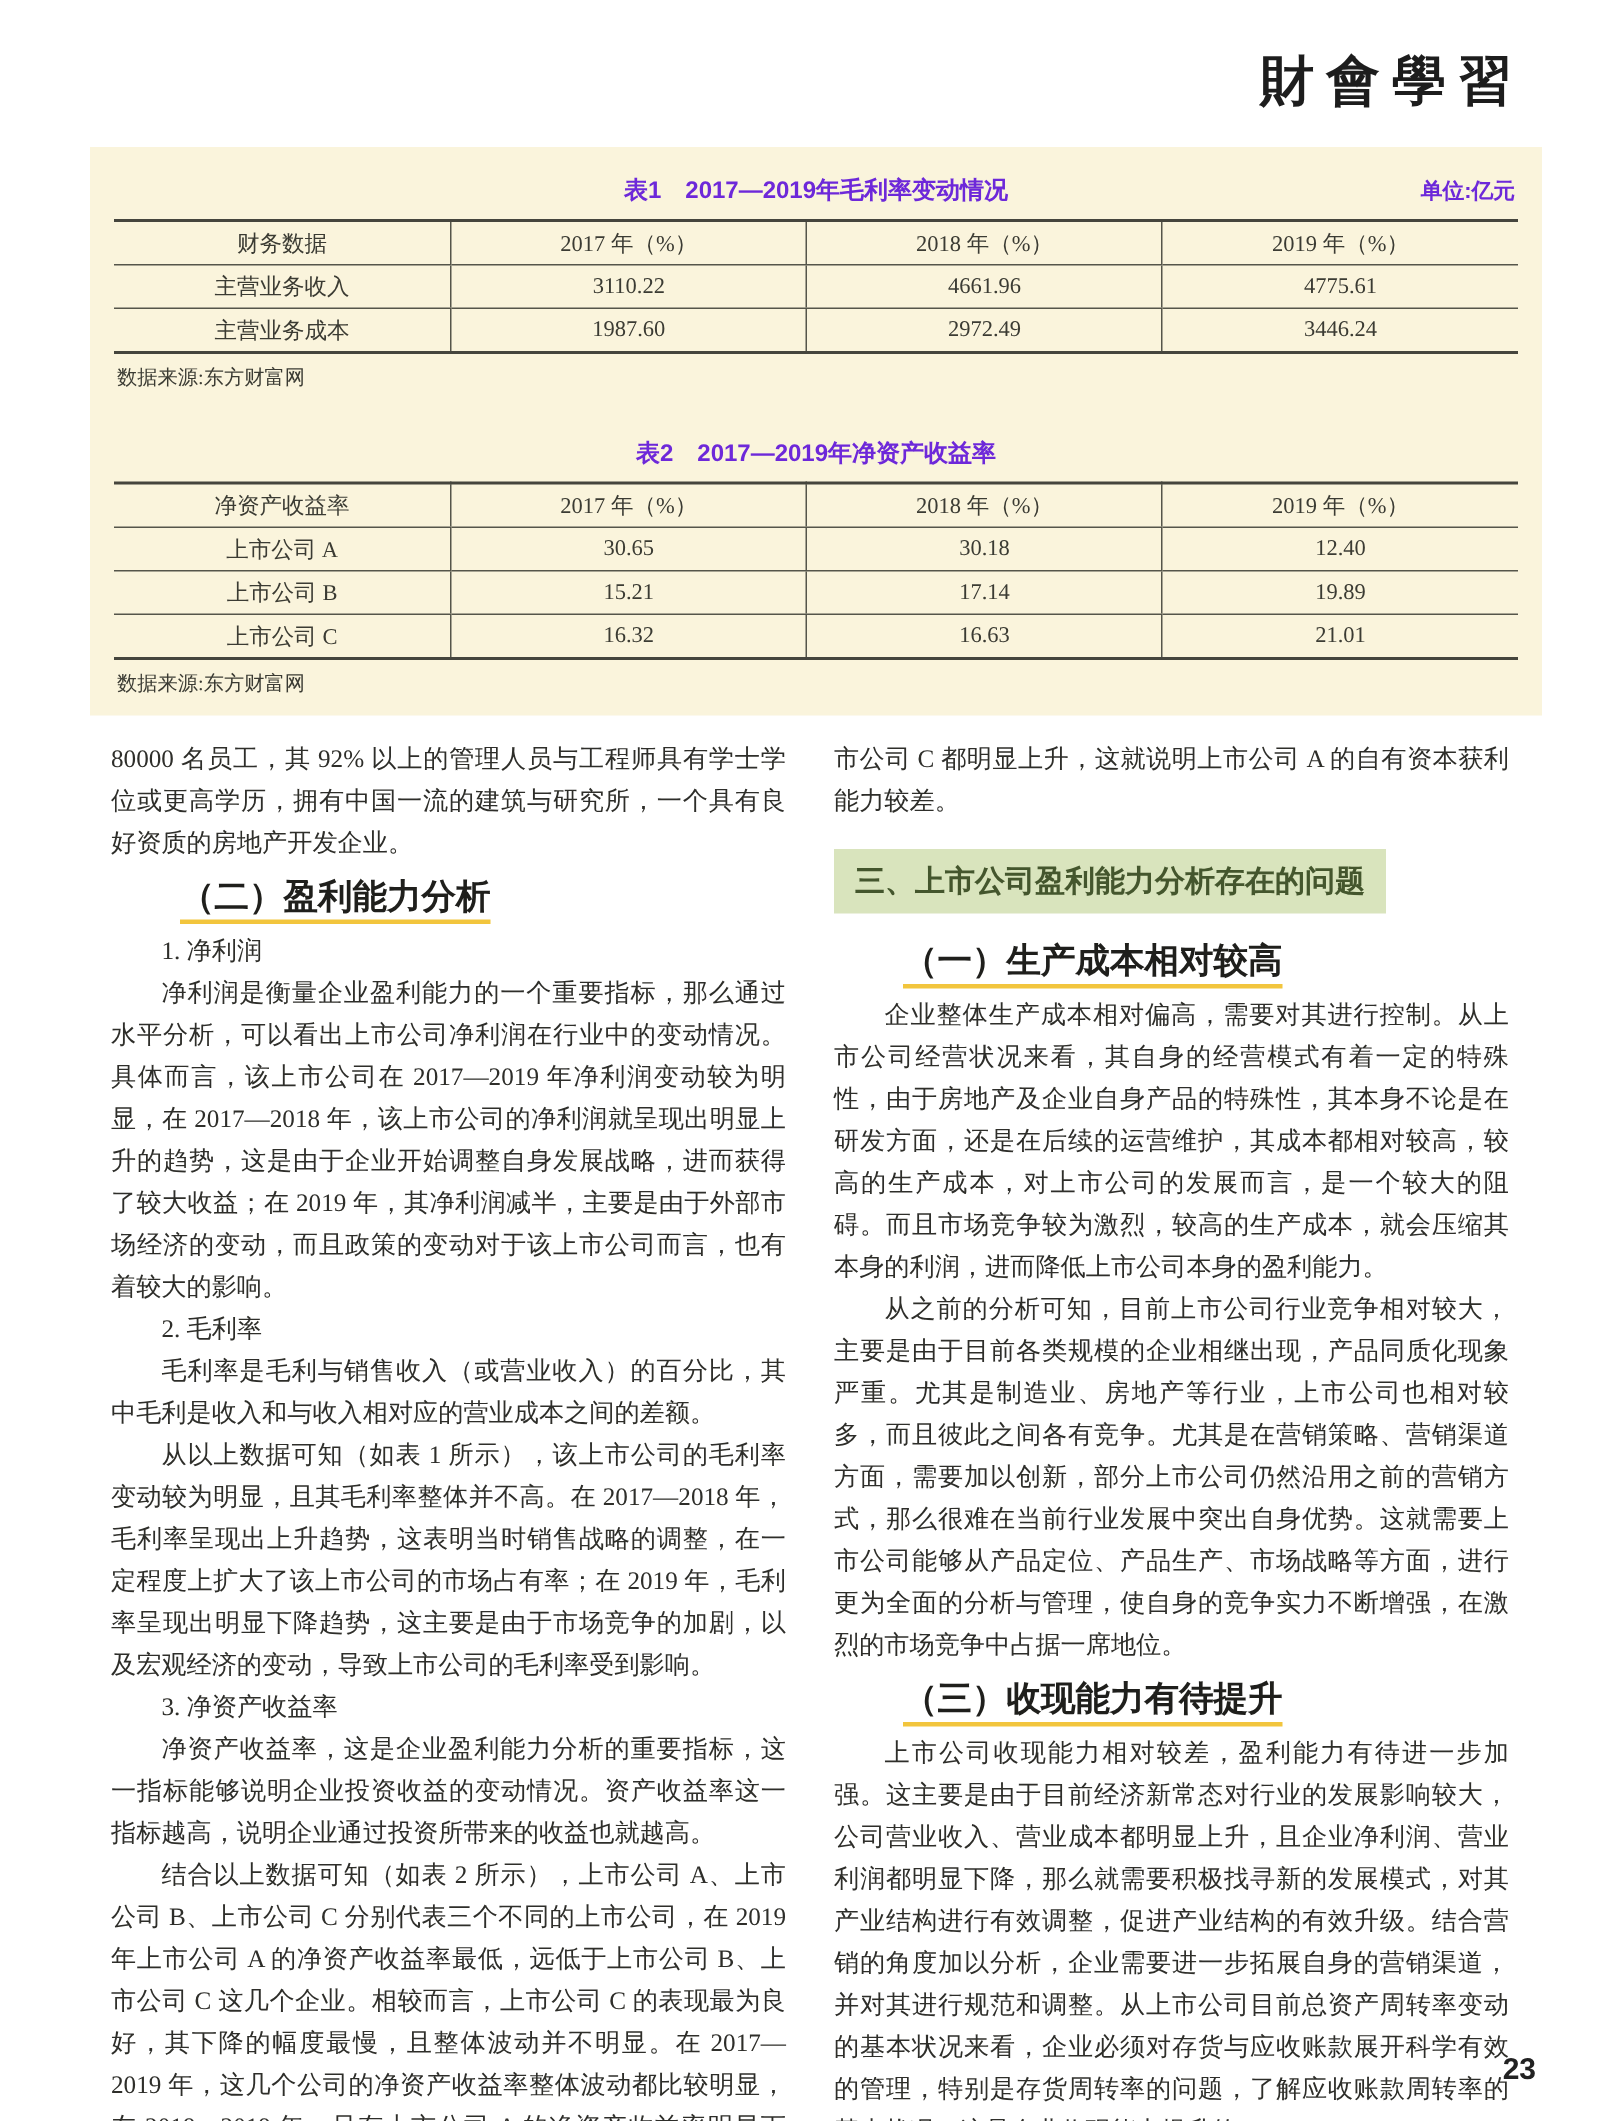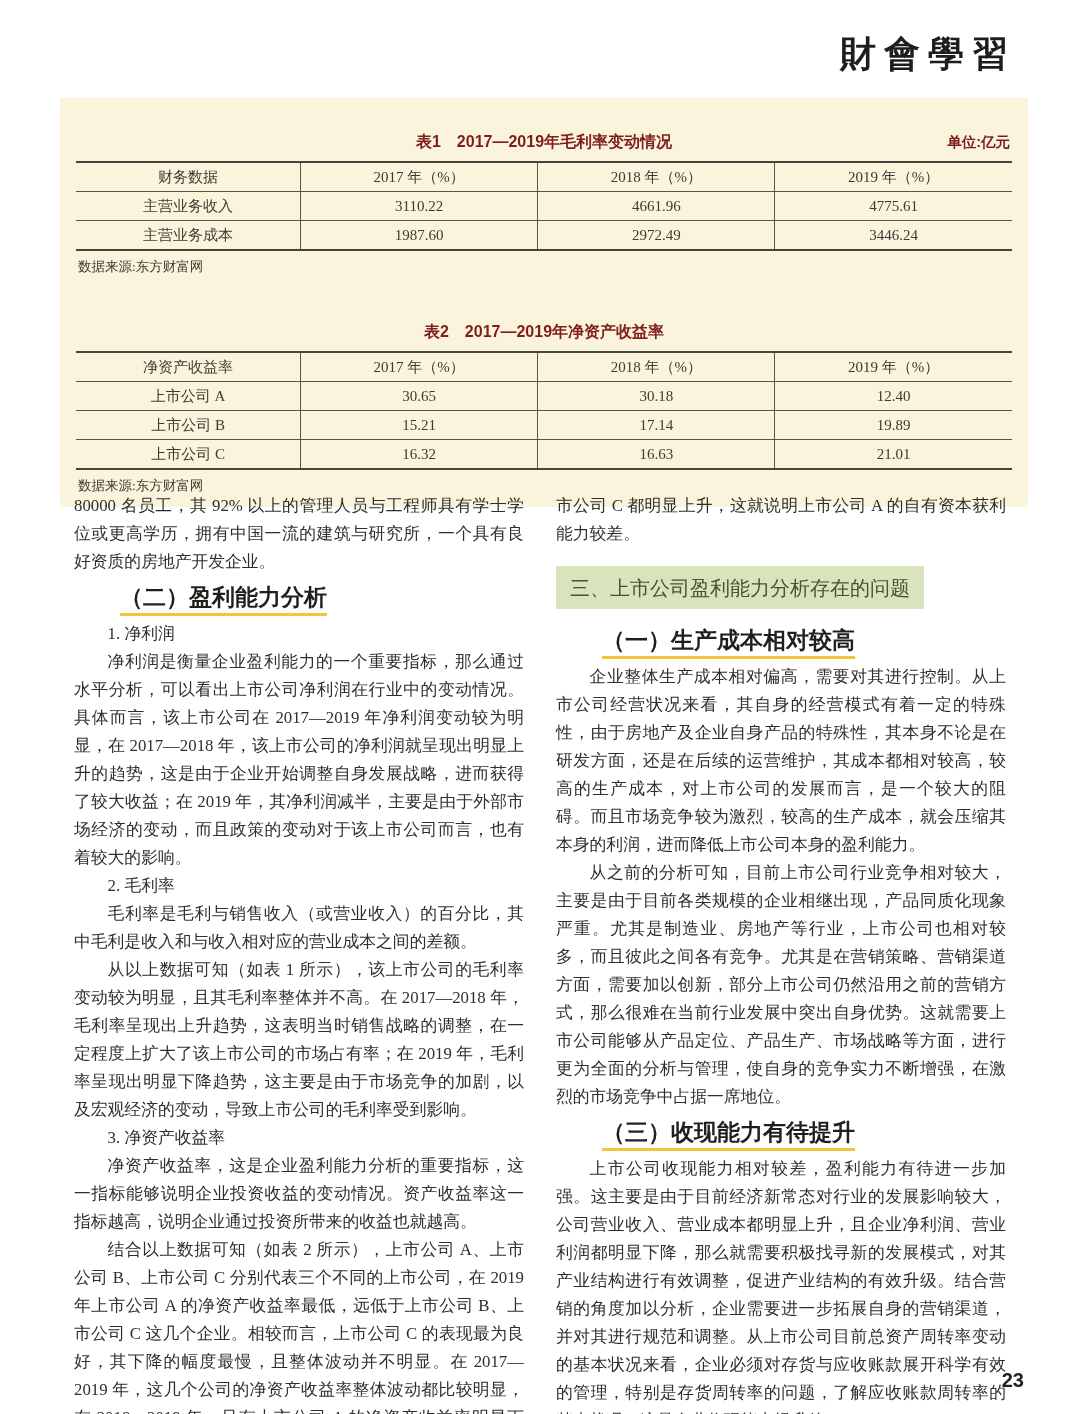--- a/index.html
+++ b/index.html
@@ -13,21 +13,21 @@
   .logo-cn{font-family:"DejaVu Serif","Liberation Serif",serif;font-weight:900;
     font-size:36px;letter-spacing:8px;color:#1d1d1d;white-space:nowrap;}
   .logo-en{font-family:"Liberation Sans","DejaVu Sans",sans-serif;font-size:10.5px;
     letter-spacing:4px;color:#9a9a9a;margin-top:18px;}
 
   
   .panel{position:absolute;left:60px;top:98px;width:968px;box-sizing:border-box;
     background:#faf4dc;padding:14px 16px 12px 16px;}
   .tbl-caption{position:relative;text-align:center;
     font-family:"Liberation Sans","DejaVu Sans",sans-serif;font-weight:bold;
-    font-size:16px;color:#7f1d1d;margin:20px 0 8px 0;}
+    font-size:16px;color:#6d28d9;margin:5px 0 8px 0;}
   .tbl-caption .unit{position:absolute;right:2px;top:1px;font-size:14.5px;}
   table{width:100%;border-collapse:collapse;table-layout:fixed;
     border-top:2.5px solid #45453d;border-bottom:2.5px solid #45453d;
     font-size:15px;color:#3b3b33;}
   td{border:1px solid #55554a;border-left:none;border-right:none;
     text-align:center;padding:3px 4px;height:22px;}
   td + td{border-left:1px solid #55554a;}
   col.c1{width:24%;}col.cx{width:25.33%;}
   .src{font-size:13.5px;color:#3b3b33;margin:7px 0 0 2px;}
   .gap{height:26px;}
@@ -38,21 +38,21 @@
   .col-left{left:74px;}
   .col-right{left:556px;}
   .col p{margin:0;}
   .indent{text-indent:2em;}
   .subnum{text-indent:2em;margin:0;}
   .h-sub{font-family:"Liberation Sans","DejaVu Sans",sans-serif;font-weight:bold;
     font-size:23px;color:#1f1f1c;margin:6px 0 8px 0;text-indent:2em;line-height:30px;}
   .u-gold{border-bottom:3.5px solid #f2c53d;padding-bottom:3px;}
   .h-section{margin:18px 0 16px 0;}
   .h-section .badge{display:inline-block;background:#d9e4bd;color:#44562d;
-    font-family:"Liberation Sans","DejaVu Sans",sans-serif;font-weight:normal;
+    font-family:"Liberation Sans","DejaVu Sans",sans-serif;font-weight:bold;
     font-size:20px;line-height:1;padding:12px 14px 11px 14px;}
 
   
   .pageno{position:absolute;right:56px;bottom:22px;
     font-family:"Liberation Sans","DejaVu Sans",sans-serif;font-weight:bold;
     font-size:20px;color:#222;}
 </style>
 </head>
 <body>
 

